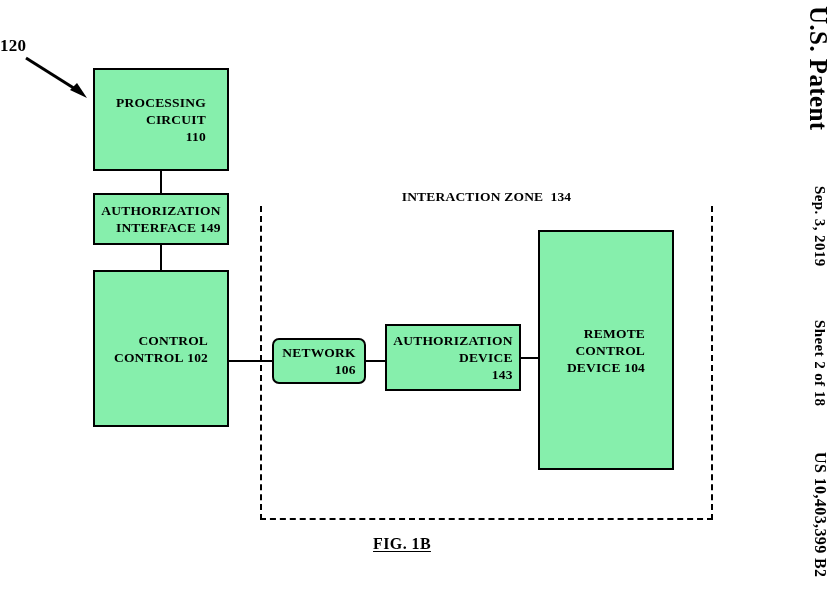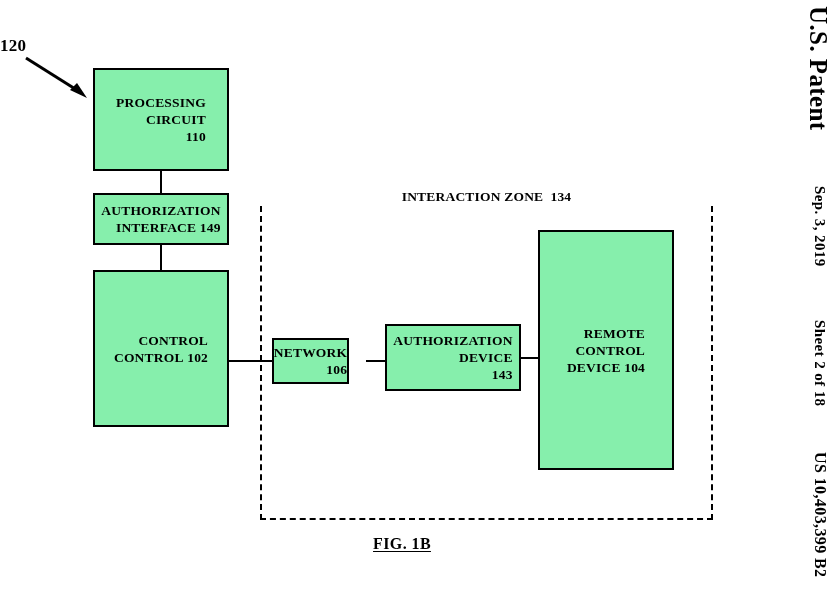--- a/index.html
+++ b/index.html
@@ -70,21 +70,21 @@
     font-weight: bold;
     font-size: 13.5px;
     line-height: 17px;
     letter-spacing: 0.2px;
   }
   .u { text-underline-offset: 1.5px; }
 
   #box-processing-circuit { left: 93px;  top: 68px;  width: 136px; height: 103px; }
   #box-auth-interface     { left: 93px;  top: 193px; width: 136px; height: 52px;  }
   #box-control-server     { left: 93px;  top: 270px; width: 136px; height: 157px; }
-  #box-network            { left: 272px; top: 338px; width: 77px;  height: 46px;  }
+  #box-network            { left: 272px; top: 338px; width: 94px;  height: 46px; border-radius: 7px;  }
   #box-auth-device        { left: 385px; top: 324px; width: 136px; height: 67px;  }
   #box-remote-control     { left: 538px; top: 230px; width: 136px; height: 240px; }
 
   
   #zone-interaction {
     position: absolute;
     left: 260px;
     top: 196px;
     width: 453px;
     height: 324px;

